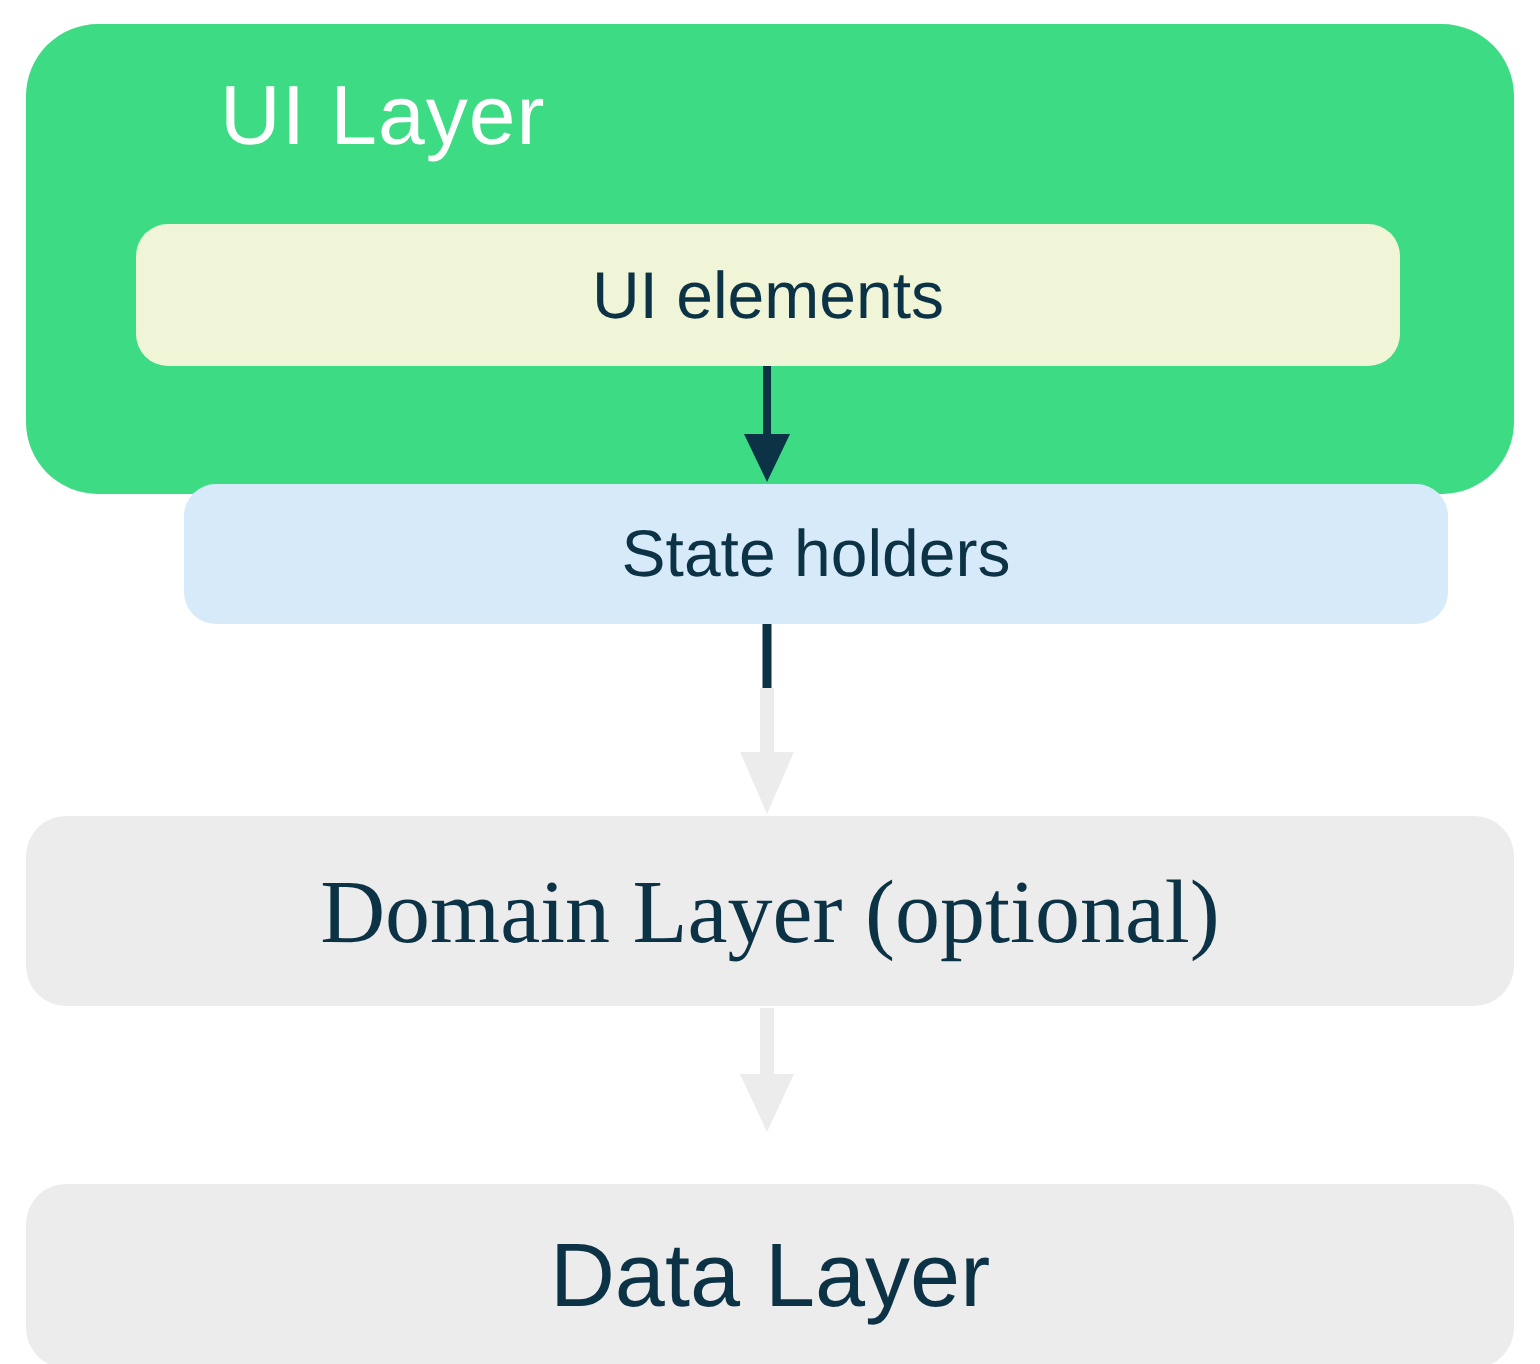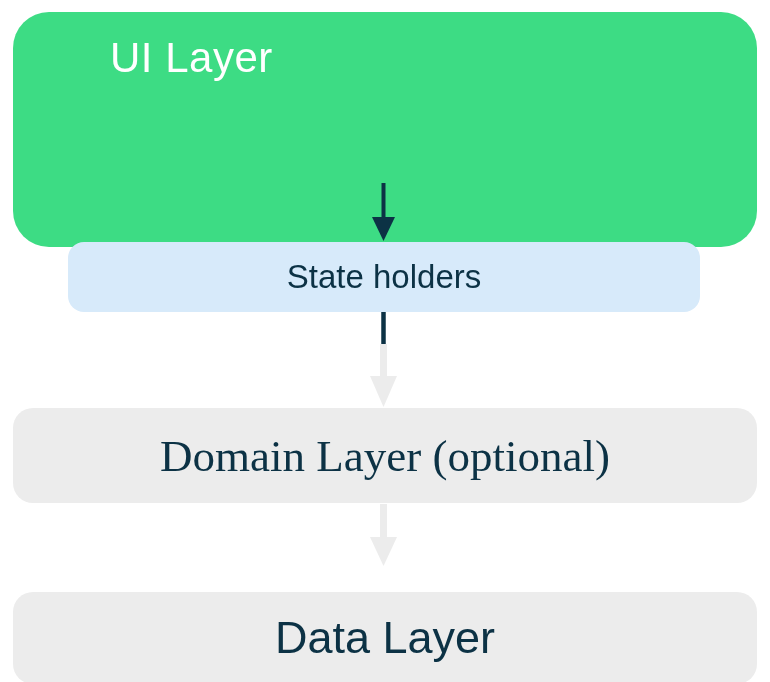--- a/index.html
+++ b/index.html
@@ -38,21 +38,21 @@
     left: 55px;
     width: 632px;
     border-radius: 16px;
     display: flex;
     align-items: center;
     justify-content: center;
     font-size: 33px;
     color: var(--navy, #0c3245);
   }
   .inner-box.ui-elements   { top: 100px; height: 71px; background: var(--cream, #f0f5d8); }
-  .inner-box.state-holders { top: 230px; height: 70px; background: var(--light_blue, #d7eafa); }
+  .inner-box.state-holders { top: 230px; height: 70px; background: var(--light_blue, #d7eafa); margin-left: 24px; }
 
   
   .layer-box {
     position: absolute;
     left: 13px;
     width: 744px;
     border-radius: 20px;
     background: var(--light_gray, #ececec);
     display: flex;
     align-items: center;
@@ -77,20 +77,23 @@
   .fill-light   { fill:   var(--arrow_gray, #ececec); }
 </style>
 </head>
 <body>
 
 <div class="canvas">
 
   <div class="ui-layer">
     <div class="ui-layer-title">UI Layer</div>
 
+    <div class="inner-box ui-elements">
+      <span>UI elements</span>
+    </div>
 
     <div class="inner-box state-holders">
       <span>State holders</span>
     </div>
   </div>
 
   <div class="layer-box domain">
     <span>Domain Layer (optional)</span>
   </div>
 

